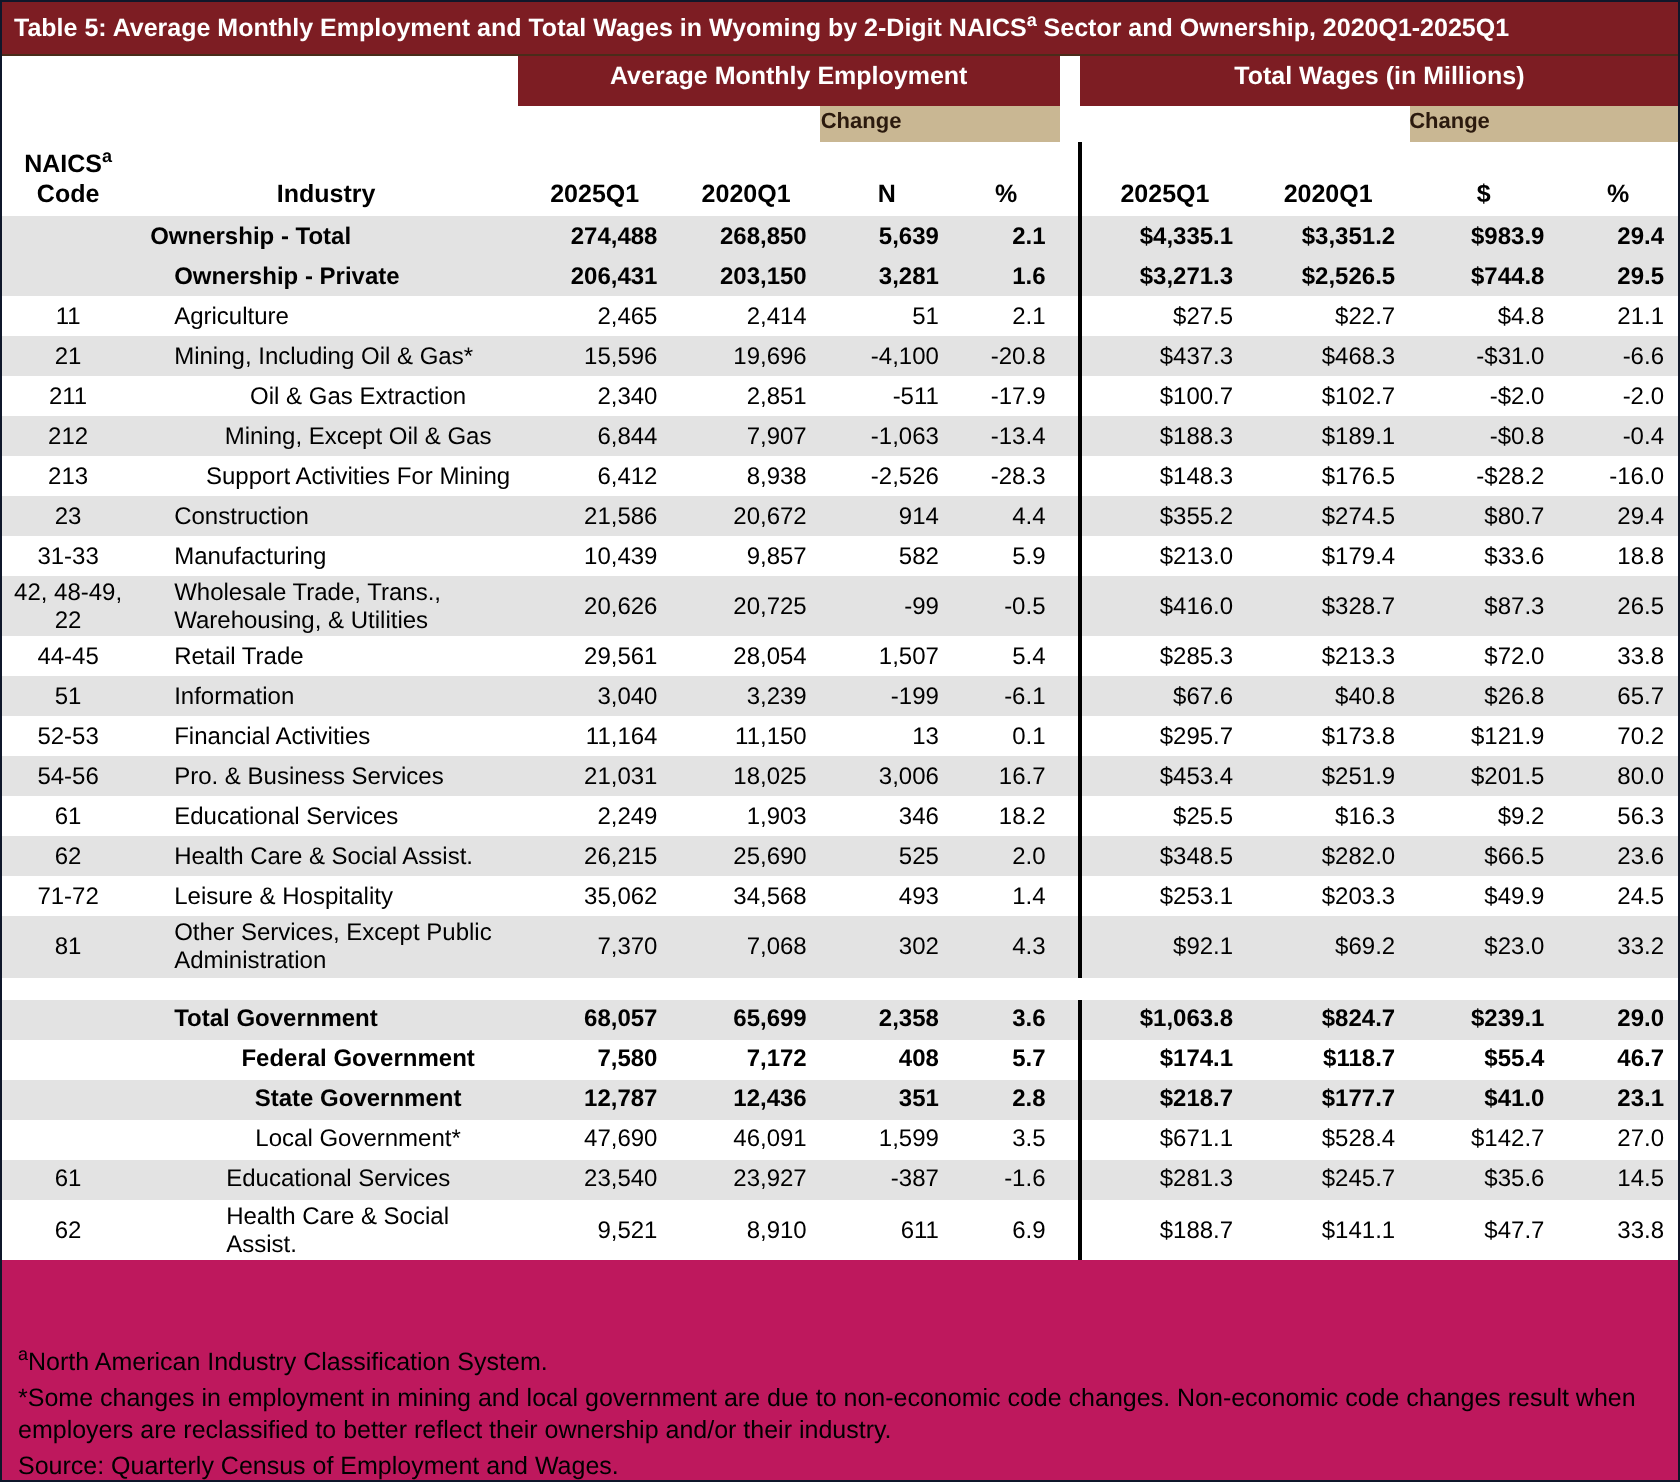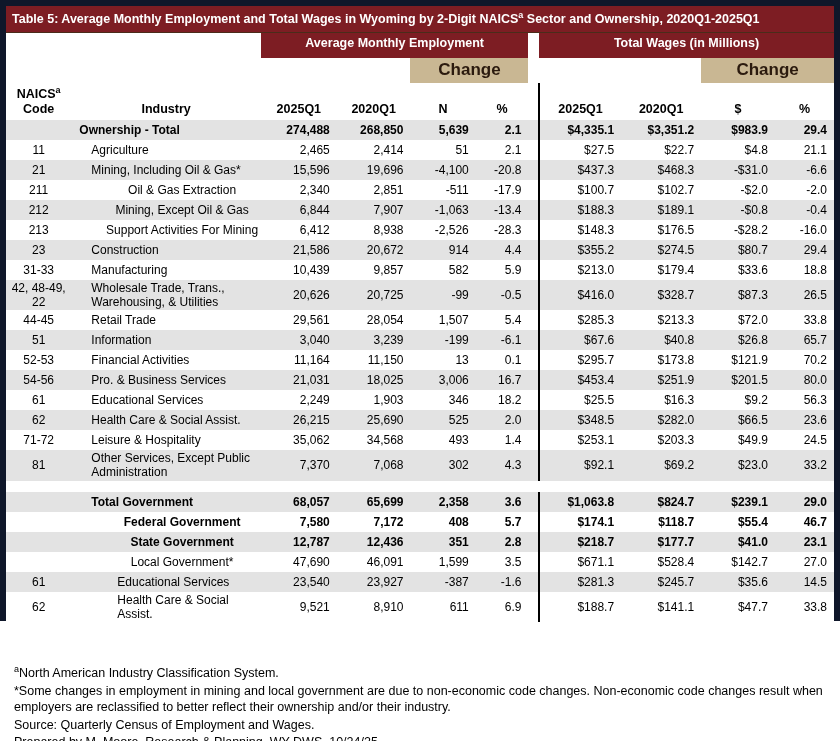--- a/index.html
+++ b/index.html
@@ -5,24 +5,24 @@
   html,body{margin:0;padding:0;}
   body{
     width:840px;height:741px;
     background:#ffffff;
     font-family:"Liberation Sans", sans-serif;
     color:#000;
     overflow:hidden;
   }
   .page{
     position:relative;
-    width:840px;height:621px;
+    width:840px;height:741px;
     box-sizing:border-box;
-    border:6px solid #0f172a;
-    background:#22c55e;
+    border:1px solid #0f172a;
+    background:#be185d;
   }
   
   .title-bar{
     background:#7d1d23;
     color:#fff;
     font-size:12.5px;
     font-weight:bold;
     padding:4px 6px 5px 6px;
     line-height:1.15;
     border-bottom:1px solid #4a2c1a;
@@ -32,22 +32,22 @@
     border-collapse:collapse;
     width:100%;
     table-layout:fixed;
     font-size:12px;
   }
   .hdr-emp, .hdr-wag{
     background:#7d1d23;color:#fff;font-weight:bold;text-align:center;
     font-size:12.5px;padding:3px 0 8px 0;
   }
   .hdr-chg{
-    background:#c9b793;color:#2b1a0e;font-weight:bold;text-align:center;
-    font-size:17px;padding:2px 0 3px 0;
+    background:#c9b793;color:#2b1a0e;font-weight:bold;
+    font-size:11px;padding:2px 0 3px 0;
   }
   .hdr-blank{background:#fff;}
   .col-head{
     font-size:12.5px;font-weight:bold;text-align:center;vertical-align:bottom;
     padding:2px 3px 3px 3px;background:#fff;
   }
   .sep{
     border-left:2px solid #000;
   }
   .num{text-align:right;padding-right:7px;}
@@ -137,20 +137,33 @@
           <td class="shade bold num">268,850</td>
           <td class="shade bold num">5,639</td>
           <td class="shade bold num">2.1</td>
           <td class="shade"></td>
           <td class="shade bold num sep">$4,335.1</td>
           <td class="shade bold num">$3,351.2</td>
           <td class="shade bold num">$983.9</td>
           <td class="shade bold num">29.4</td>
         </tr>
         <tr class="r">
+          <td class="shade bold code wrap"></td>
+          <td class="shade bold ind1 wrap">Ownership - Private</td>
+          <td class="shade bold num">206,431</td>
+          <td class="shade bold num">203,150</td>
+          <td class="shade bold num">3,281</td>
+          <td class="shade bold num">1.6</td>
+          <td class="shade"></td>
+          <td class="shade bold num sep">$3,271.3</td>
+          <td class="shade bold num">$2,526.5</td>
+          <td class="shade bold num">$744.8</td>
+          <td class="shade bold num">29.5</td>
+        </tr>
+        <tr class="r">
           <td class="plain code wrap">11</td>
           <td class="plain ind1 wrap">Agriculture</td>
           <td class="plain num">2,465</td>
           <td class="plain num">2,414</td>
           <td class="plain num">51</td>
           <td class="plain num">2.1</td>
           <td class="plain"></td>
           <td class="plain num sep">$27.5</td>
           <td class="plain num">$22.7</td>
           <td class="plain num">$4.8</td>

